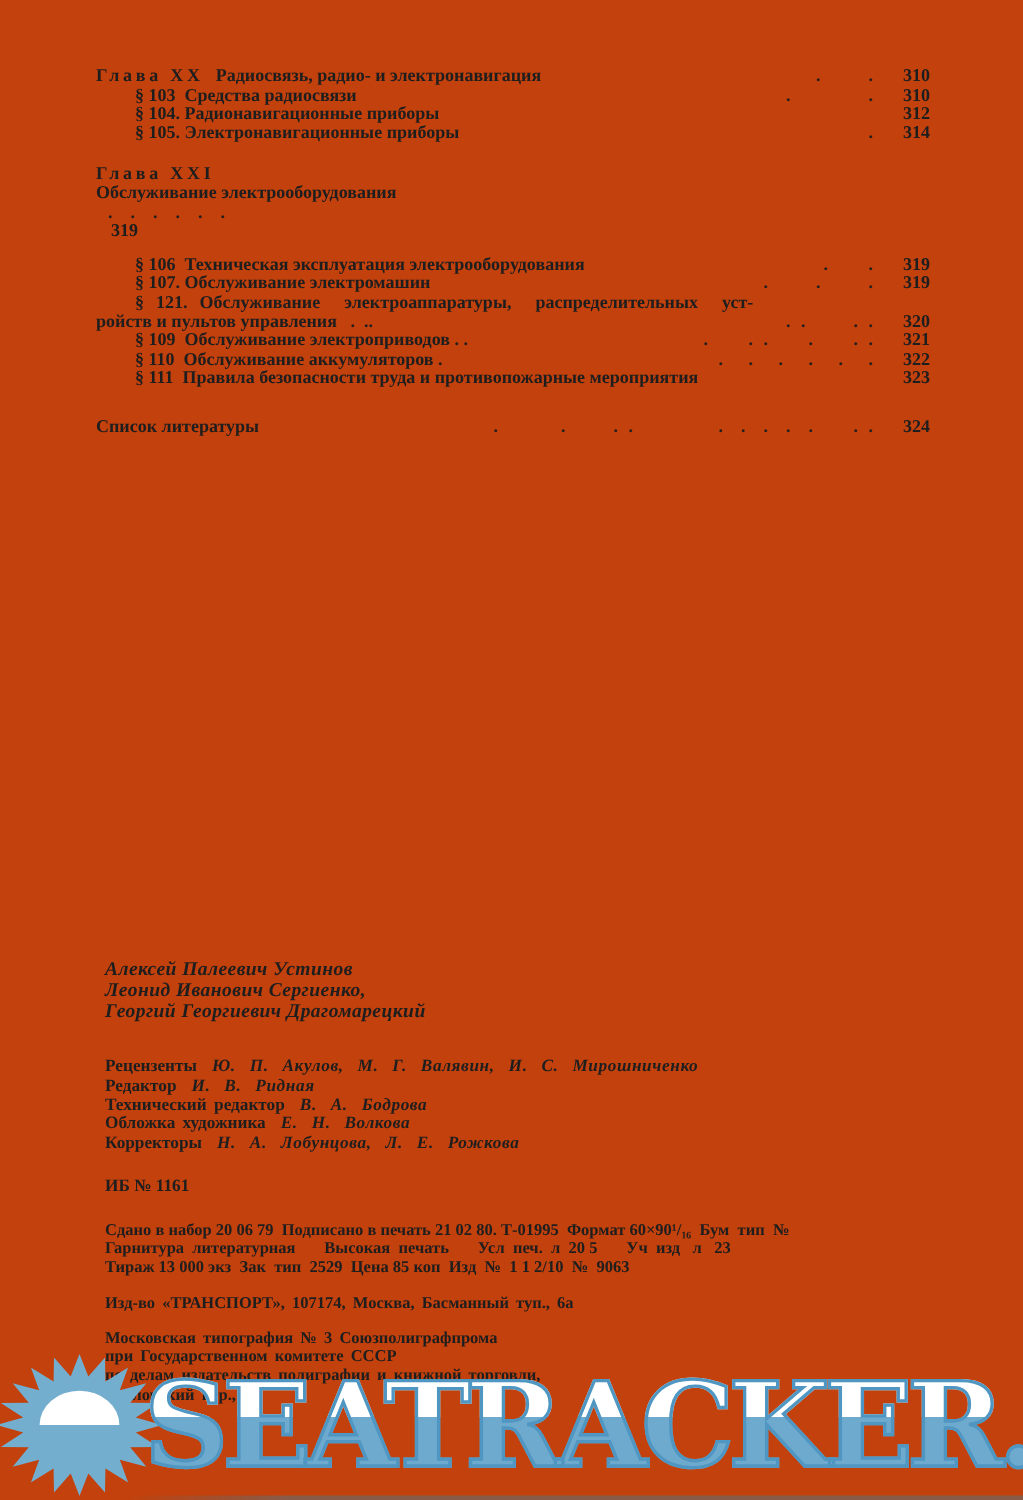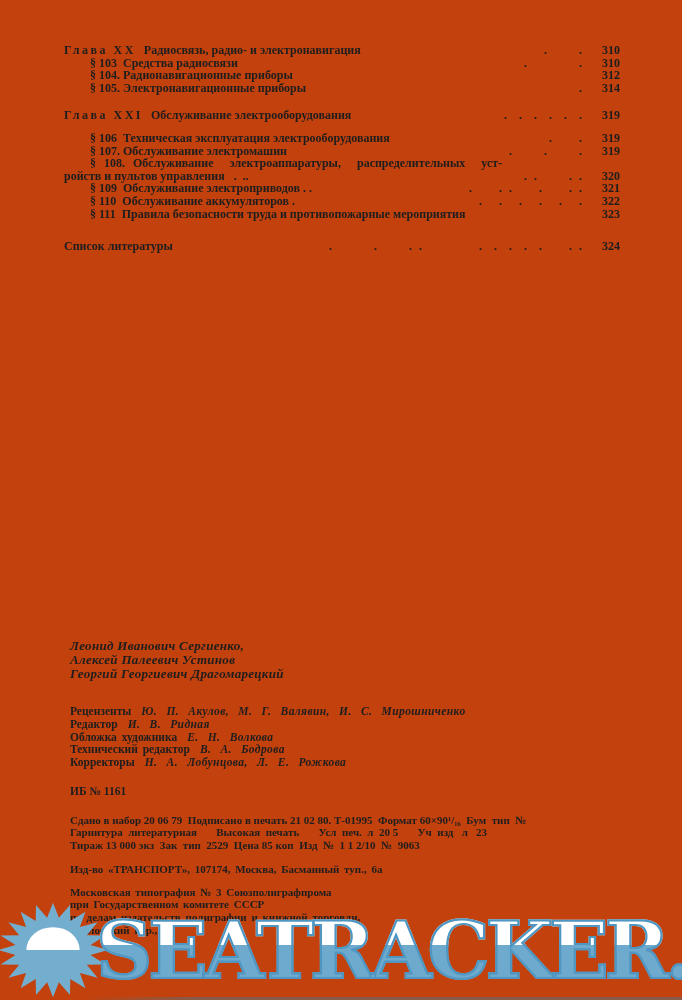--- a/index.html
+++ b/index.html
@@ -18,21 +18,21 @@
   .trow{
     display:flex;align-items:baseline;
     font-size:12px;font-weight:700;line-height:12.6px;
   }
   .trow .lbl{letter-spacing:2.5px;margin-right:8px;white-space:nowrap;}
   .trow .txt{white-space:pre-wrap;}
   .trow .ldr{flex:1 1 auto;text-align:right;padding:0 8px;letter-spacing:2px;white-space:pre;overflow:hidden;}
   .trow .pg{min-width:28px;text-align:right;white-space:nowrap;}
   .sec{padding-left:26px;}
   .wsp .txt{word-spacing:5px;}
-  .mt15{margin-top:15px;}
+  .mt15{margin-top:15px;flex-direction:column;}
   .mt10{margin-top:10px;}
   .mt20{margin-top:20px;}
   
   .colophon{position:absolute;left:70px;top:615px;width:552px;font-weight:700;}
   .book-title{font-size:13.5px;letter-spacing:.3px;}
   .authors{margin-top:24px;font-style:italic;font-size:13px;line-height:14px;letter-spacing:.3px;}
   .staff{margin-top:24px;font-size:11.5px;line-height:12.8px;}
   .staff .role{word-spacing:2px;}
   .staff .names{font-style:italic;margin-left:10px;word-spacing:6px;letter-spacing:.4px;}
   .ib-line{margin-top:16px;font-size:11.5px;}
@@ -100,21 +100,21 @@
       <span class="txt">§ 106  Техническая эксплуатация электрооборудования</span>
       <span class="ldr">.     .</span>
       <span class="pg">319</span>
     </div>
     <div class="trow sec">
       <span class="txt">§ 107. Обслуживание электромашин</span>
       <span class="ldr">.      .      .</span>
       <span class="pg">319</span>
     </div>
     <div class="trow sec wsp">
-      <span class="txt">§ 108. Обслуживание  электроаппаратуры,  распределительных  уст-</span>
+      <span class="txt">§ 121. Обслуживание  электроаппаратуры,  распределительных  уст-</span>
       <span class="ldr"></span>
       <span class="pg"></span>
     </div>
     <div class="trow">
       <span class="txt">ройств и пультов управления   .  ..</span>
       <span class="ldr">. .      . .</span>
       <span class="pg">320</span>
     </div>
     <div class="trow sec">
       <span class="txt">§ 109  Обслуживание электроприводов . .</span>
@@ -135,30 +135,30 @@
     <div class="trow mt20">
       <span class="txt">Список литературы</span>
       <span class="ldr">.        .      . .           .  .  .  .  .     . .</span>
       <span class="pg">324</span>
     </div>
   </div>
 
   <div class="colophon">
 
     <div class="authors">
+      <div>Алексей Палеевич Устинов</div>
       <div>Леонид Иванович Сергиенко,</div>
-      <div>Алексей Палеевич Устинов</div>
       <div>Георгий Георгиевич Драгомарецкий</div>
     </div>
 
     <div class="staff">
       <div><span class="role">Рецензенты</span><span class="names">Ю. П. Акулов, М. Г. Валявин, И. С. Мирошниченко</span></div>
       <div><span class="role">Редактор</span><span class="names">И. В. Ридная</span></div>
+      <div><span class="role">Технический редактор</span><span class="names">В. А. Бодрова</span></div>
       <div><span class="role">Обложка художника</span><span class="names">Е. Н. Волкова</span></div>
-      <div><span class="role">Технический редактор</span><span class="names">В. А. Бодрова</span></div>
       <div><span class="role">Корректоры</span><span class="names">Н. А. Лобунцова, Л. Е. Рожкова</span></div>
     </div>
 
     <div class="ib-line">ИБ № 1161</div>
 
     <div class="imprint">
       <div>Сдано в набор 20 06 79  Подписано в печать 21 02 80. Т-01995  Формат 60×90¹/₁₆  Бум  тип  №</div>
       <div>Гарнитура  литературная       Высокая  печать       Усл  печ.  л  20 5       Уч  изд   л   23</div>
       <div>Тираж 13 000 экз  Зак  тип  2529  Цена 85 коп  Изд  №  1 1 2/10  №  9063</div>
     </div>

